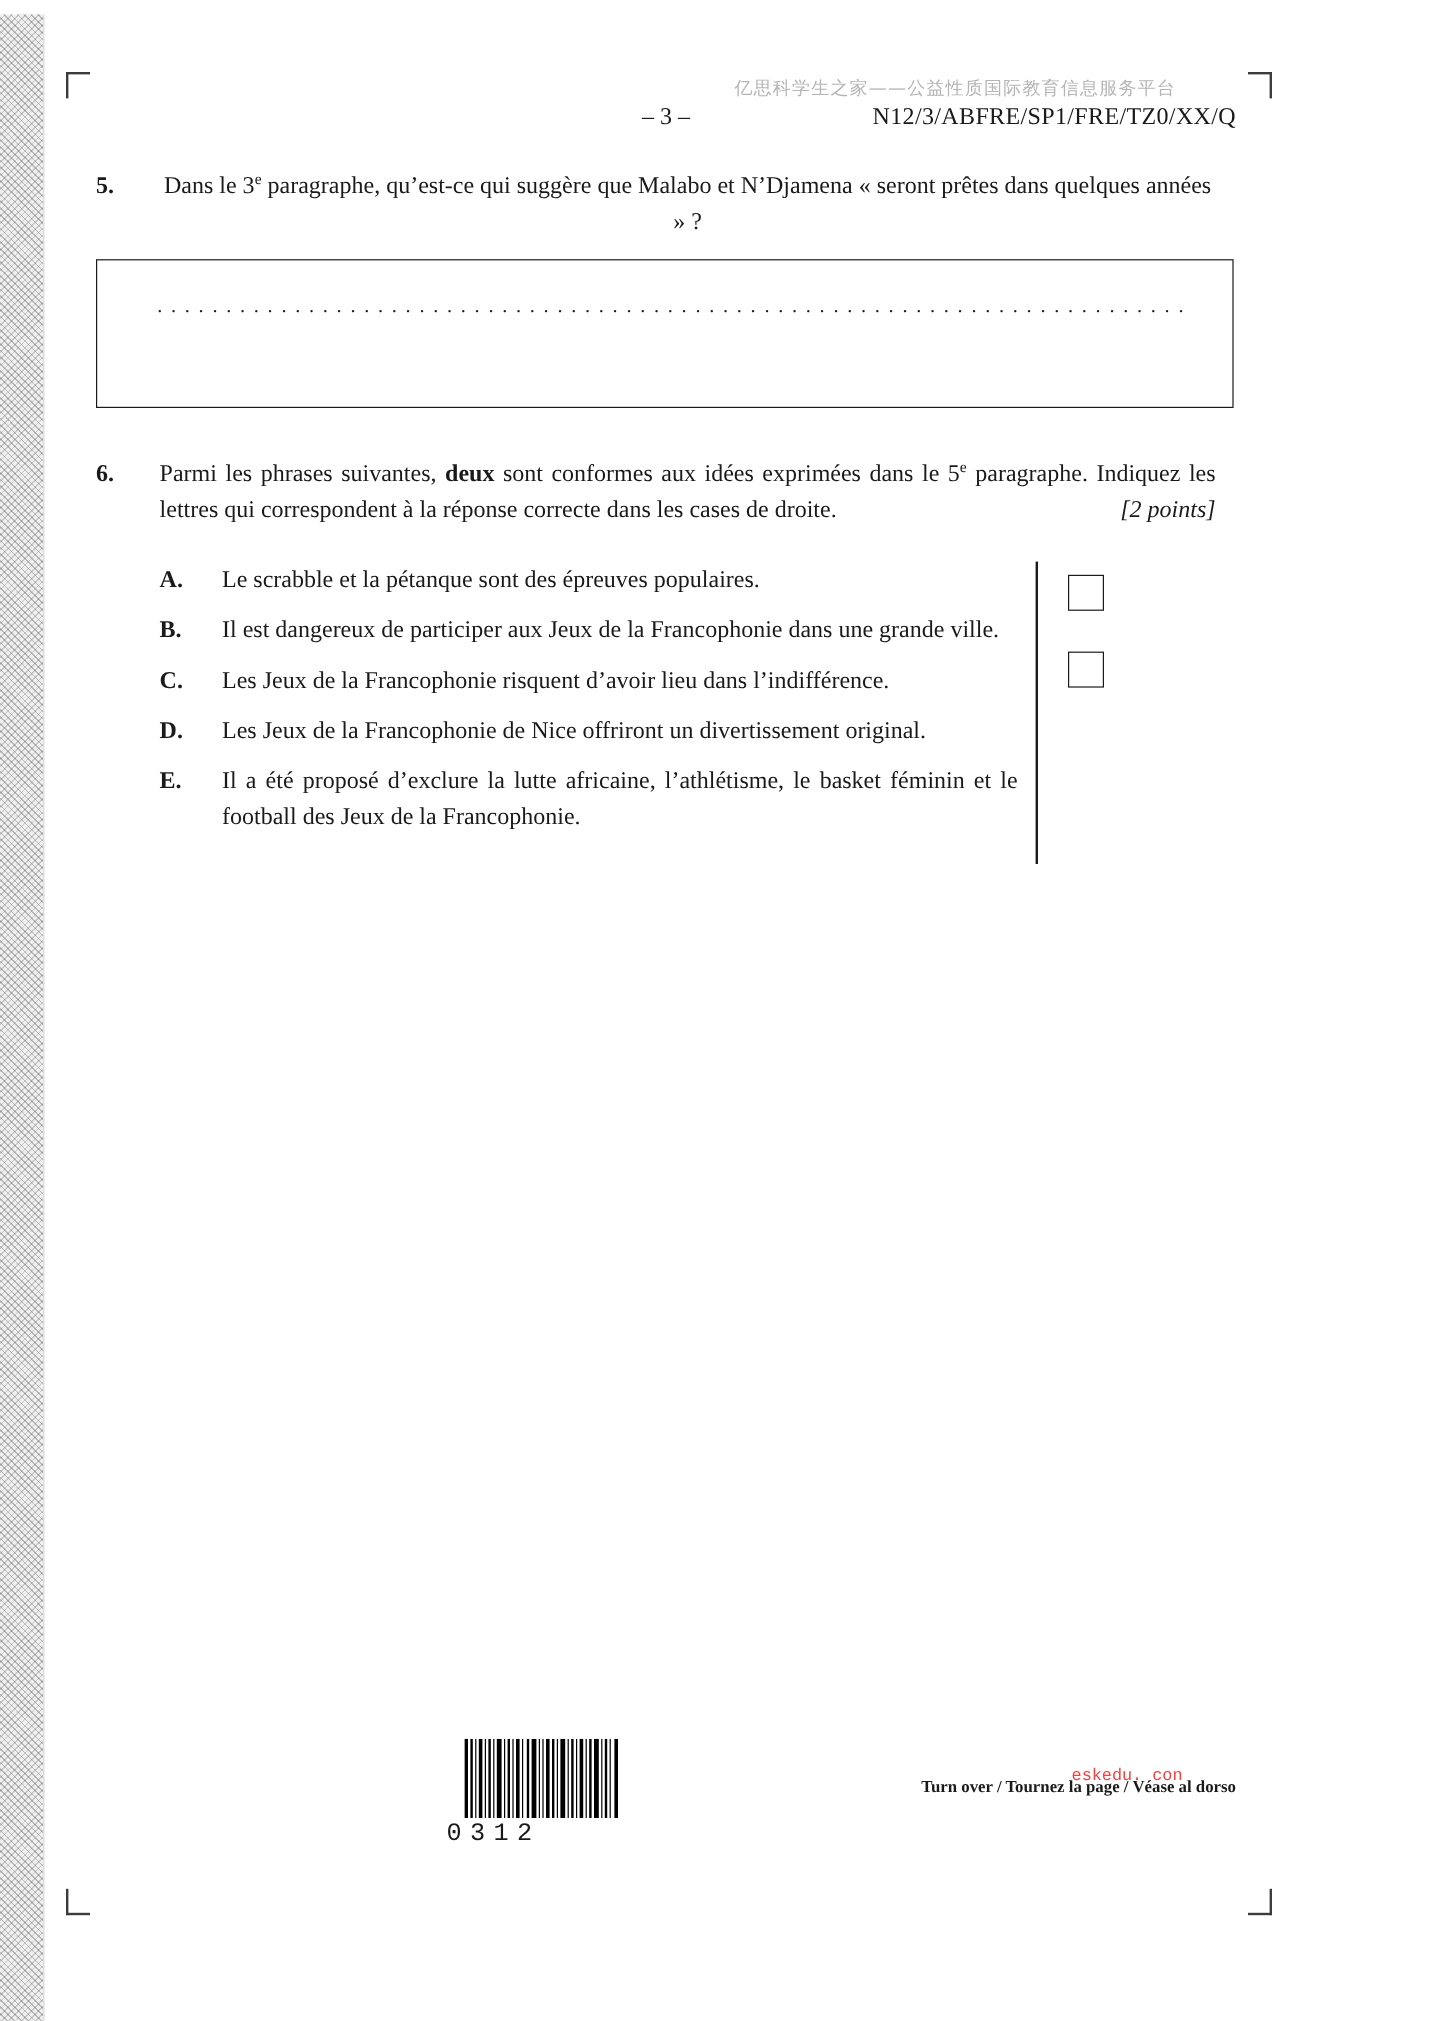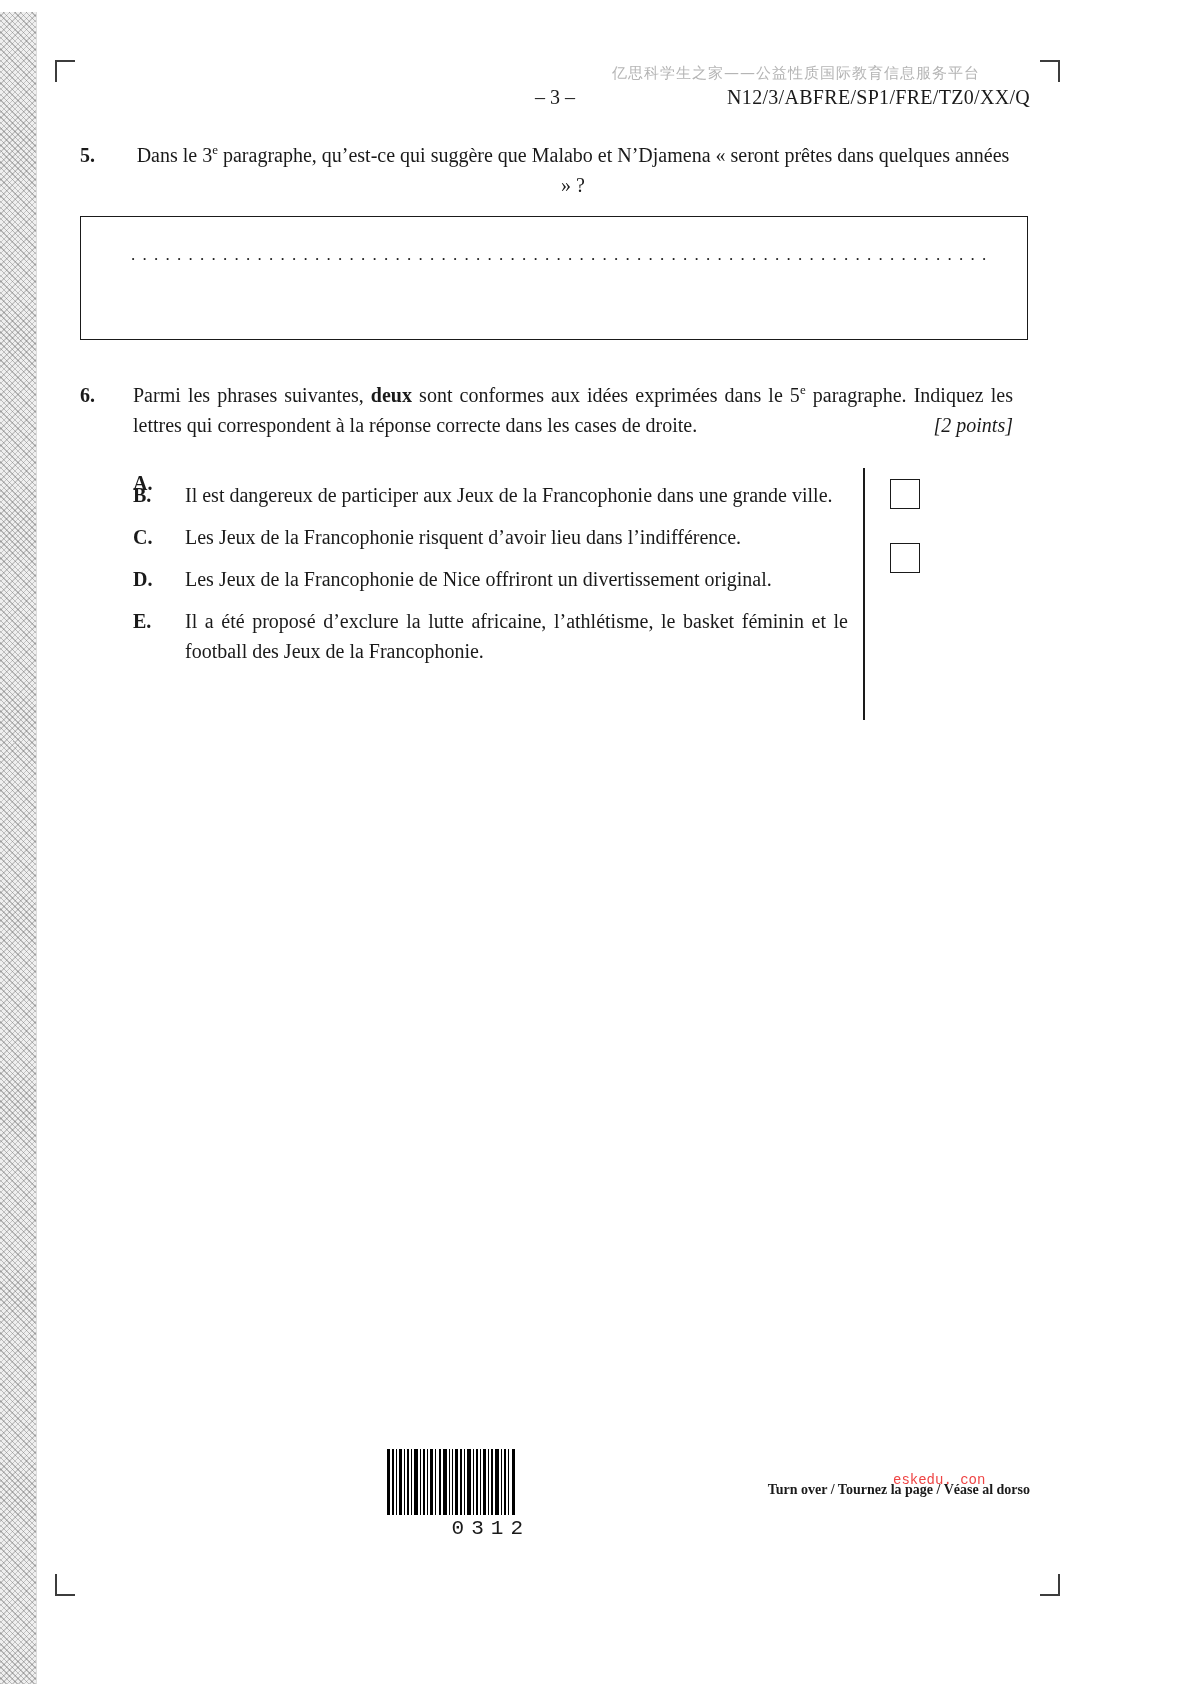--- a/index.html
+++ b/index.html
@@ -83,21 +83,21 @@
   }
   .checkbox{
     position:absolute;left:890px;width:30px;height:30px;
     border:1.5px solid #1a1a1a;box-sizing:border-box;background:#fff;
   }
   .checkbox.c1{top:467px;}
   .checkbox.c2{top:531px;}
 
   .barcode{position:absolute;left:387px;top:1437px;width:128px;height:66px;}
   .barcode-number{
-    position:absolute;left:372px;top:1505px;width:158px;text-align:right;
+    position:absolute;left:372px;top:1505px;width:158px;text-align:left;
     font-family:"Liberation Mono", monospace;font-size:21px;letter-spacing:7px;
   }
   .turn-over{
     position:absolute;right:161px;top:1470px;
     font-size:14px;font-weight:bold;
   }
   .footer-watermark{
     position:absolute;left:893px;top:1460px;
     font-family:Liberation Mono, monospace;font-size:14px;color:#ef4444;
   }
@@ -126,20 +126,21 @@
   <div class="answer-box">
     <div class="answer-dots">. . . . . . . . . . . . . . . . . . . . . . . . . . . . . . . . . . . . . . . . . . . . . . . . . . . . . . . . . . . . . . . . . . . . . . . . . . . . . . . . . . . . . . . . . .</div>
   </div>
 
   <div class="qnum q6-num">6.</div>
   <div class="qtext q6-text"><span>Parmi les phrases suivantes, </span><b>deux</b><span> sont conformes aux idées exprimées dans le 5</span><sup>e</sup><span> paragraphe. Indiquez les lettres qui correspondent à la réponse correcte dans les cases de droite.</span><span class="q6-points">[2 points]</span></div>
 
   <div class="options">
     <div class="option">
       <span class="letter">A.</span>
+      <span>Le scrabble et la pétanque sont des épreuves populaires.</span>
     </div>
     <div class="option">
       <span class="letter">B.</span>
       <span>Il est dangereux de participer aux Jeux de la Francophonie dans une grande ville.</span>
     </div>
     <div class="option">
       <span class="letter">C.</span>
       <span>Les Jeux de la Francophonie risquent d’avoir lieu dans l’indifférence.</span>
     </div>
     <div class="option">

